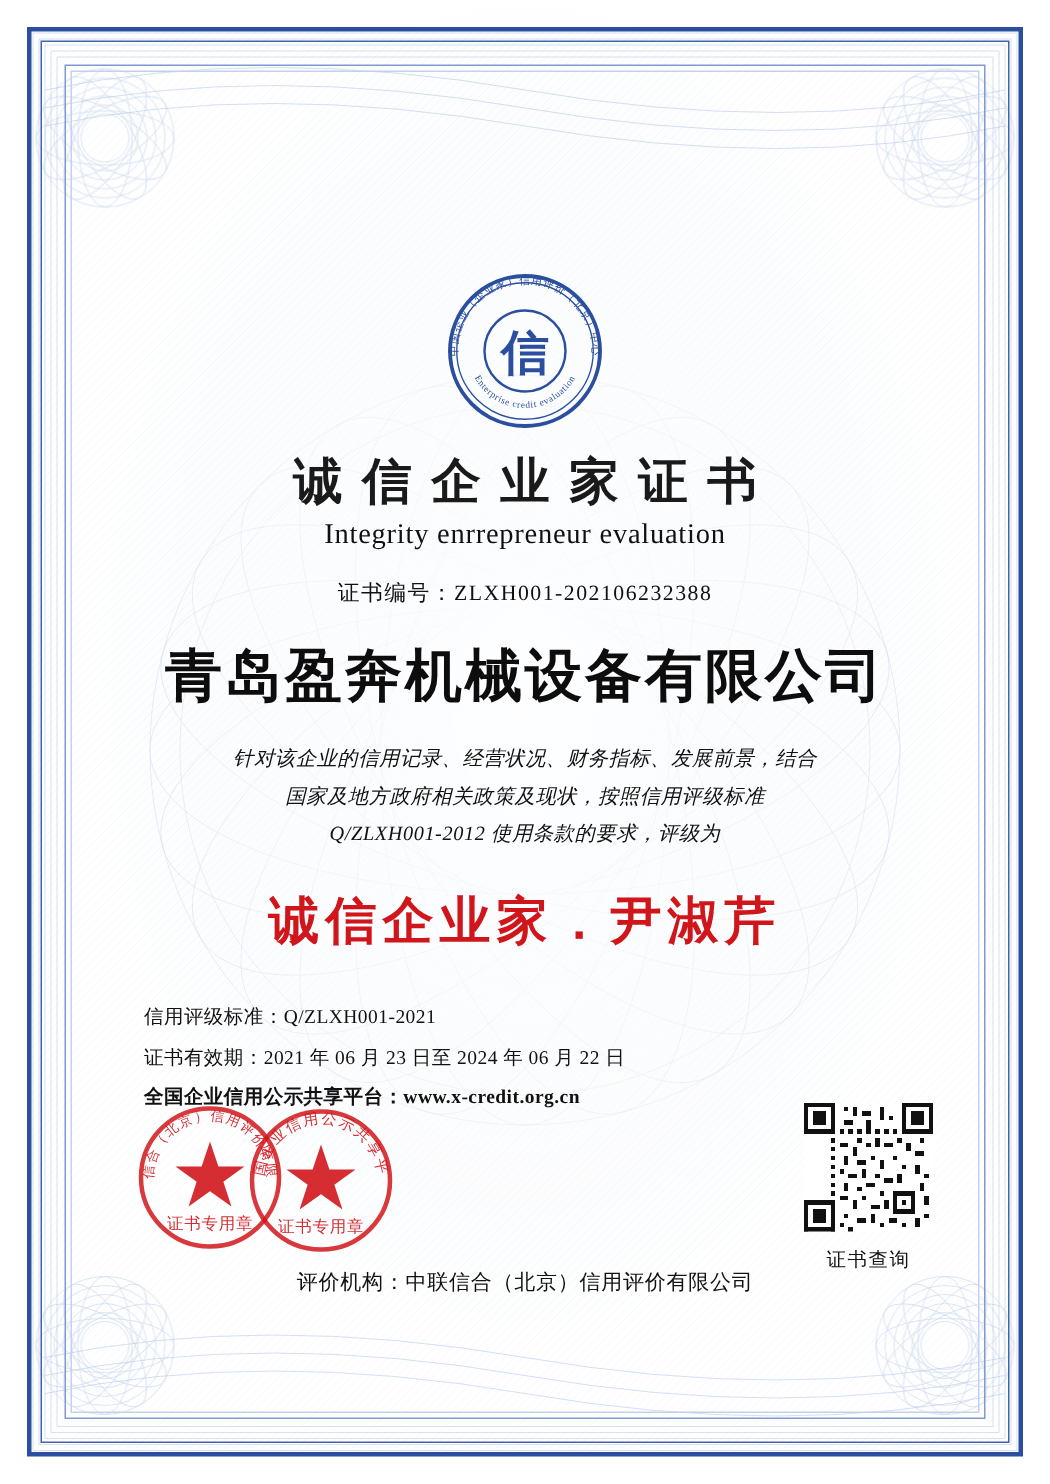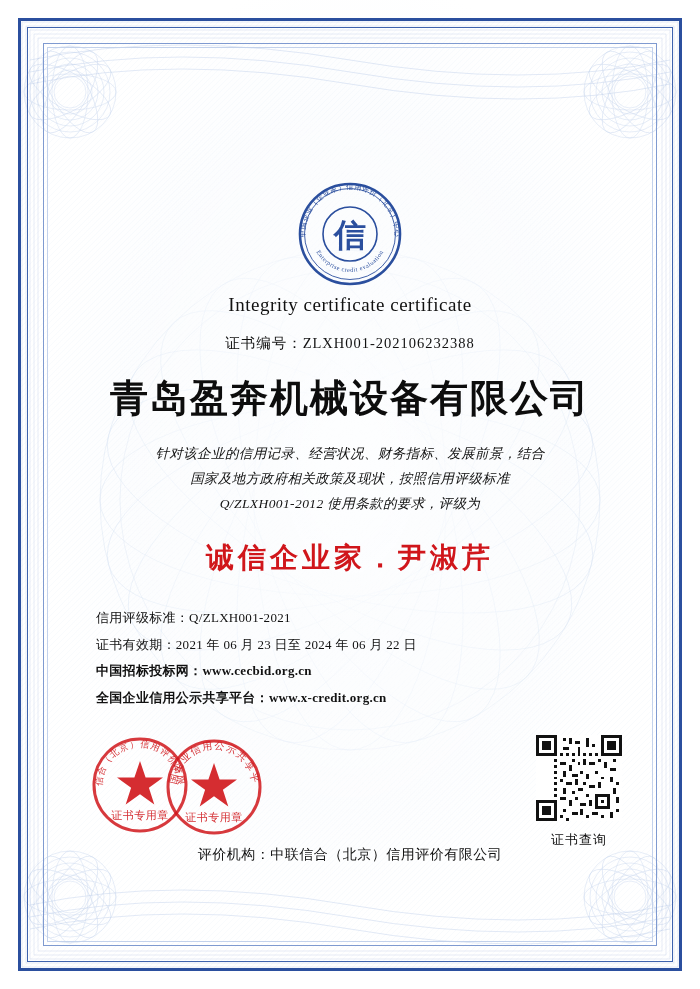--- a/index.html
+++ b/index.html
@@ -99,21 +99,21 @@
     font-size:13.5px;
     color:#111;
     line-height:1.85;
     letter-spacing:.4px;
     font-style:italic;
   }
   .para div{white-space:nowrap;}
 
   .award{
     margin-top:22px;
-    font-size:28px;
+    font-size:34px;
     font-weight:700;
     color:#d0161b;
     letter-spacing:4px;
     font-family:"Liberation Serif", serif;
   }
 
   
   .info{
     margin-top:28px;
     text-align:left;
@@ -302,38 +302,38 @@
         <text font-family="Liberation Serif, serif" font-size="7.2" fill="#2b4f9e" letter-spacing="0.6">
           <textPath href="#ringTop" startOffset="50%" text-anchor="middle">中国企业（企业家）信用评价（北京）中心</textPath>
         </text>
         <text font-family="Liberation Serif, serif" font-size="6.2" fill="#2b4f9e" letter-spacing="0.5">
           <textPath href="#ringBot" startOffset="50%" text-anchor="middle">Enterprise credit evaluation</textPath>
         </text>
         <text x="56" y="68" text-anchor="middle" font-family="Liberation Serif, serif" font-size="32" font-weight="700" fill="#2b4f9e">信</text>
       </svg>
     </div>
 
-    <div class="title-en">Integrity certificate certificate</div>
+    <div class="title-cn">诚信企业家证书</div>
+    <div class="title-en">Integrity enrrepreneur evaluation</div>
 
     <div class="cert-no">证书编号：ZLXH001-202106232388</div>
 
     <div class="company">青岛盈奔机械设备有限公司</div>
 
     <div class="para">
       <div>针对该企业的信用记录、经营状况、财务指标、发展前景，结合</div>
       <div>国家及地方政府相关政策及现状，按照信用评级标准</div>
       <div>Q/ZLXH001-2012 使用条款的要求，评级为</div>
     </div>
 
     <div class="award">诚信企业家．尹淑芹</div>
 
     <div class="info">
       <div class="row">信用评级标准：Q/ZLXH001-2021</div>
       <div class="row">证书有效期：2021 年 06 月 23 日至 2024 年 06 月 22 日</div>
-      <div class="row url">中国招标投标网：www.cecbid.org.cn</div>
       <div class="row url">全国企业信用公示共享平台：www.x-credit.org.cn</div>
     </div>
 
   </div>
 
   <div class="seals">
     <div class="seal s1">
       <svg viewBox="0 0 104 104" xmlns="http://www.w3.org/2000/svg">
         <defs>
             <path id="sealRing1" d="M 52,52 m -38,0 a 38,38 0 1,1 76,0" fill="none"></path>

